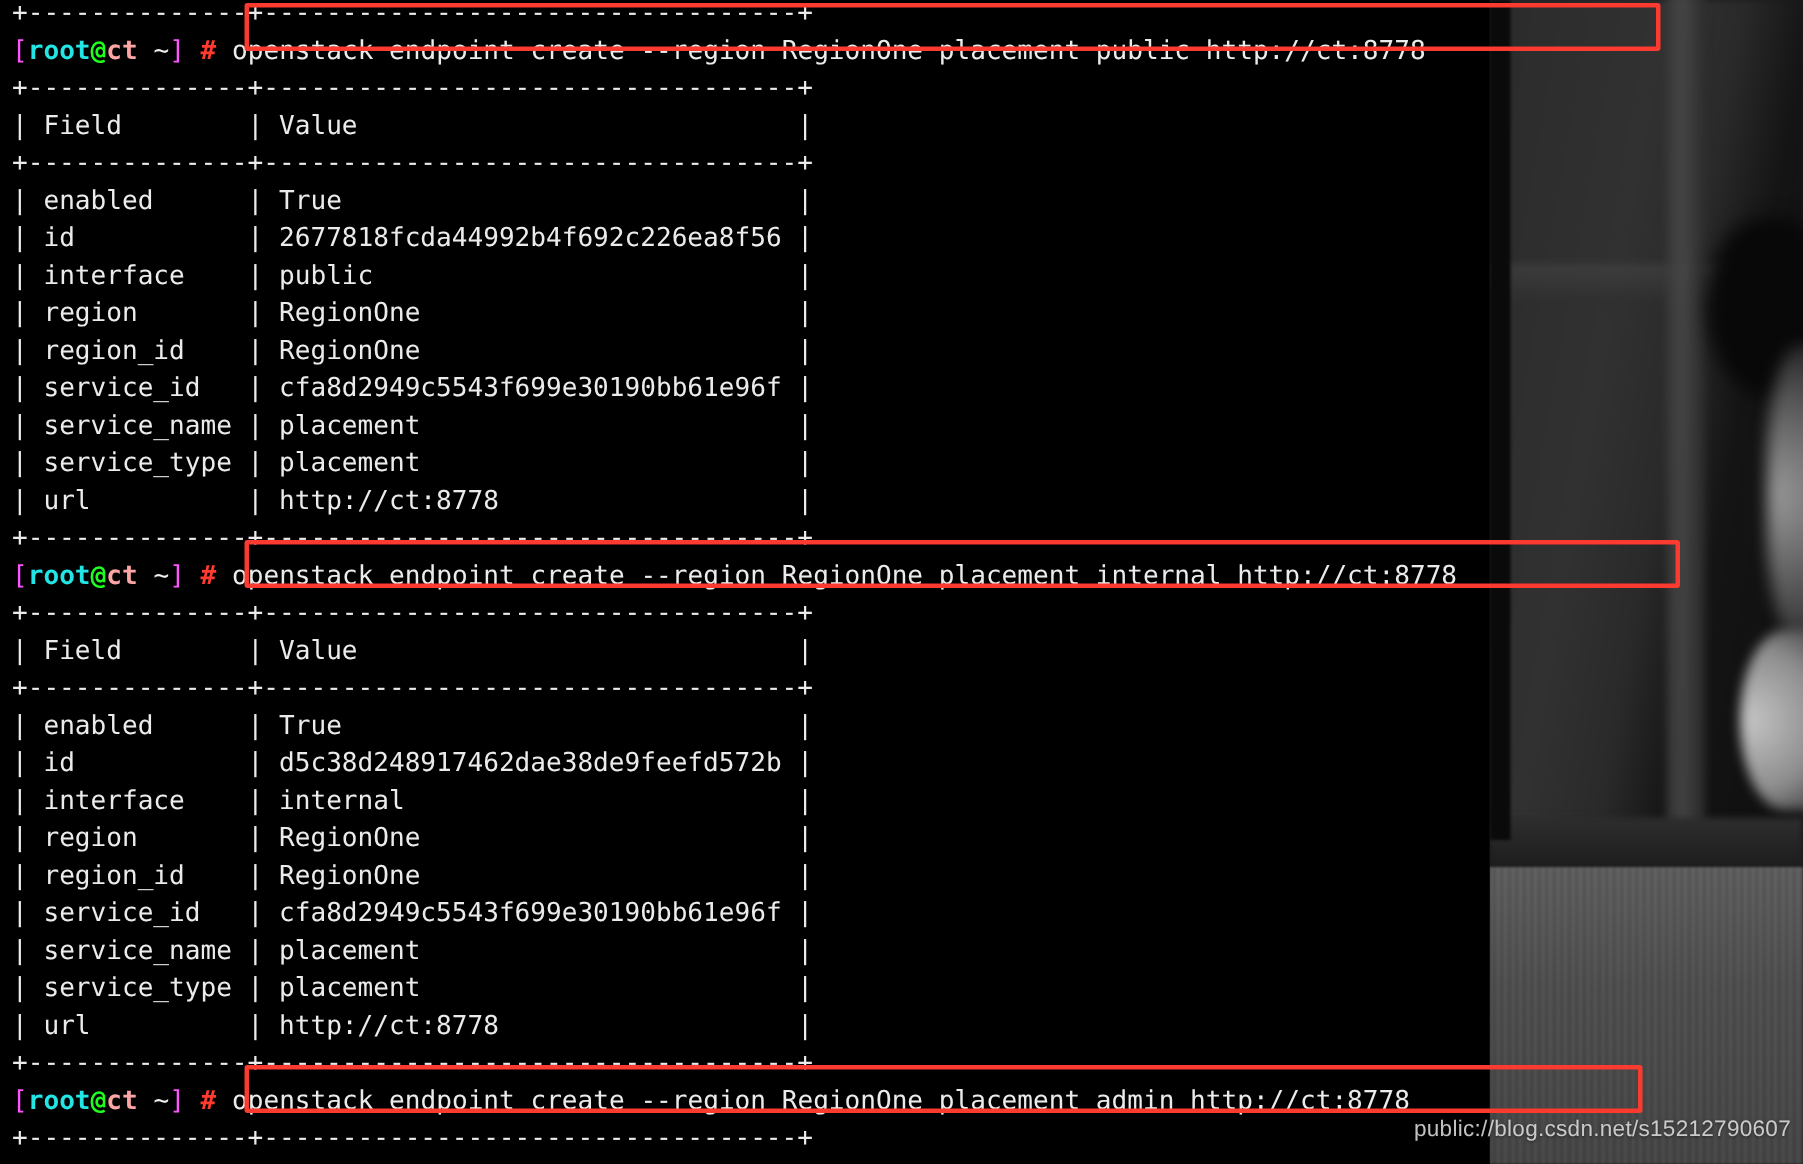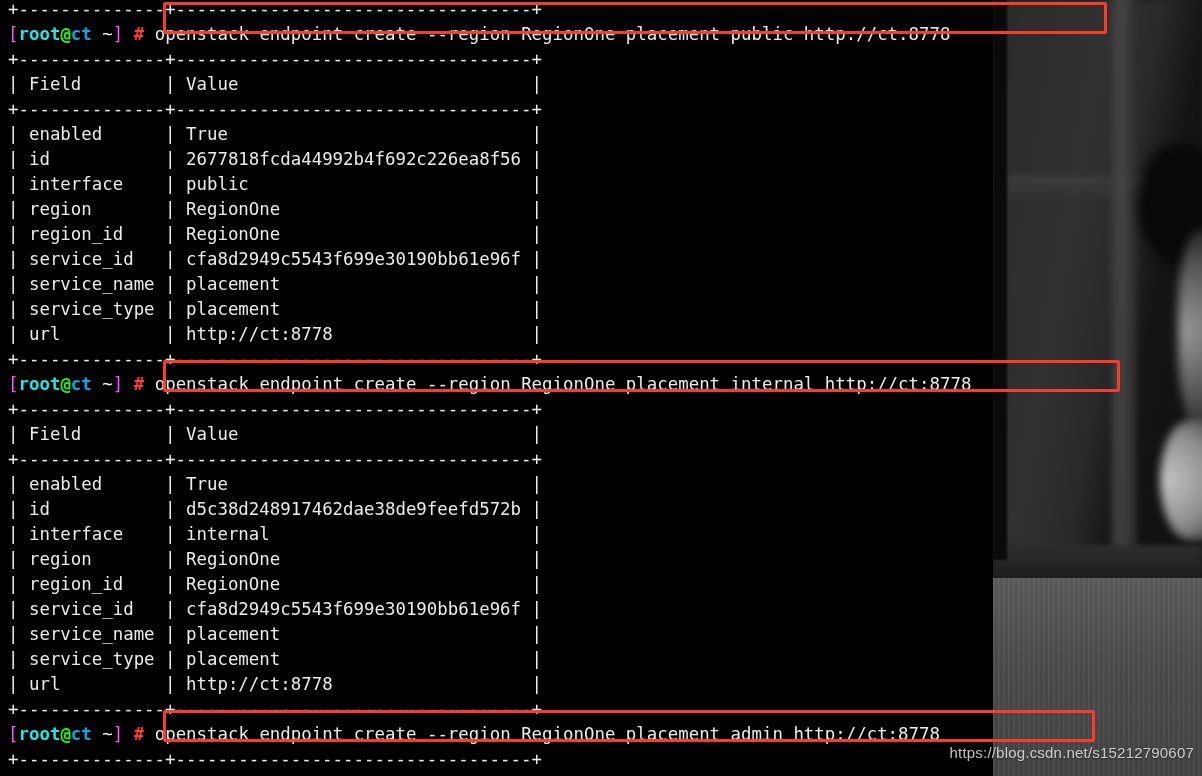--- a/index.html
+++ b/index.html
@@ -116,21 +116,21 @@
   #termbg {
     position: absolute;
     top: 0; left: 0; width: 993px; height: 776px;
     background: #000;
   }
 
   
   .c-brk   { color: #ff55ff; }
   .c-user  { color: #22e5e5; font-weight: bold; margin-top: 12px; }
   .c-at    { color: #1eff1e; font-weight: bold; }
-  .c-host  { color: #0ea5e9; font-weight: bold; text-align: right; }
+  .c-host  { color: #fca5a5; font-weight: bold; text-align: right; }
   .c-path  { color: #f0f0f0; }
   .c-hash  { color: #ff3b30; font-weight: bold; }
   .c-txt   { color: #ebebeb; }
 
   
   .redbox {
     position: absolute;
     border: 3px solid #fb3b30;
     border-radius: 2px;
     box-sizing: border-box;
@@ -168,14 +168,14 @@
 
   <div id="terminal">
     <div id="termbg"></div>
     <div id="termtext"><div class="line"><span class="c-txt">+--------------+----------------------------------+</span></div><div class="line"><span class="c-brk">[</span><span class="c-user">root</span><span class="c-at">@</span><span class="c-host">ct</span><span class="c-path"> ~</span><span class="c-brk">]</span><span class="c-path"> </span><span class="c-hash">#</span><span class="c-txt"> </span><span class="c-txt">openstack endpoint create --region RegionOne placement public http://ct:8778</span></div><div class="line"><span class="c-txt">+--------------+----------------------------------+</span></div><div class="line"><span class="c-txt">| </span><span class="c-txt">Field       </span><span class="c-txt"> | </span><span class="c-txt">Value                           </span><span class="c-txt"> |</span></div><div class="line"><span class="c-txt">+--------------+----------------------------------+</span></div><div class="line"><span class="c-txt">| </span><span class="c-txt">enabled     </span><span class="c-txt"> | </span><span class="c-txt">True                            </span><span class="c-txt"> |</span></div><div class="line"><span class="c-txt">| </span><span class="c-txt">id          </span><span class="c-txt"> | </span><span class="c-txt">2677818fcda44992b4f692c226ea8f56</span><span class="c-txt"> |</span></div><div class="line"><span class="c-txt">| </span><span class="c-txt">interface   </span><span class="c-txt"> | </span><span class="c-txt">public                          </span><span class="c-txt"> |</span></div><div class="line"><span class="c-txt">| </span><span class="c-txt">region      </span><span class="c-txt"> | </span><span class="c-txt">RegionOne                       </span><span class="c-txt"> |</span></div><div class="line"><span class="c-txt">| </span><span class="c-txt">region_id   </span><span class="c-txt"> | </span><span class="c-txt">RegionOne                       </span><span class="c-txt"> |</span></div><div class="line"><span class="c-txt">| </span><span class="c-txt">service_id  </span><span class="c-txt"> | </span><span class="c-txt">cfa8d2949c5543f699e30190bb61e96f</span><span class="c-txt"> |</span></div><div class="line"><span class="c-txt">| </span><span class="c-txt">service_name</span><span class="c-txt"> | </span><span class="c-txt">placement                       </span><span class="c-txt"> |</span></div><div class="line"><span class="c-txt">| </span><span class="c-txt">service_type</span><span class="c-txt"> | </span><span class="c-txt">placement                       </span><span class="c-txt"> |</span></div><div class="line"><span class="c-txt">| </span><span class="c-txt">url         </span><span class="c-txt"> | </span><span class="c-txt">http://ct:8778                  </span><span class="c-txt"> |</span></div><div class="line"><span class="c-txt">+--------------+----------------------------------+</span></div><div class="line"><span class="c-brk">[</span><span class="c-user">root</span><span class="c-at">@</span><span class="c-host">ct</span><span class="c-path"> ~</span><span class="c-brk">]</span><span class="c-path"> </span><span class="c-hash">#</span><span class="c-txt"> </span><span class="c-txt">openstack endpoint create --region RegionOne placement internal http://ct:8778</span></div><div class="line"><span class="c-txt">+--------------+----------------------------------+</span></div><div class="line"><span class="c-txt">| </span><span class="c-txt">Field       </span><span class="c-txt"> | </span><span class="c-txt">Value                           </span><span class="c-txt"> |</span></div><div class="line"><span class="c-txt">+--------------+----------------------------------+</span></div><div class="line"><span class="c-txt">| </span><span class="c-txt">enabled     </span><span class="c-txt"> | </span><span class="c-txt">True                            </span><span class="c-txt"> |</span></div><div class="line"><span class="c-txt">| </span><span class="c-txt">id          </span><span class="c-txt"> | </span><span class="c-txt">d5c38d248917462dae38de9feefd572b</span><span class="c-txt"> |</span></div><div class="line"><span class="c-txt">| </span><span class="c-txt">interface   </span><span class="c-txt"> | </span><span class="c-txt">internal                        </span><span class="c-txt"> |</span></div><div class="line"><span class="c-txt">| </span><span class="c-txt">region      </span><span class="c-txt"> | </span><span class="c-txt">RegionOne                       </span><span class="c-txt"> |</span></div><div class="line"><span class="c-txt">| </span><span class="c-txt">region_id   </span><span class="c-txt"> | </span><span class="c-txt">RegionOne                       </span><span class="c-txt"> |</span></div><div class="line"><span class="c-txt">| </span><span class="c-txt">service_id  </span><span class="c-txt"> | </span><span class="c-txt">cfa8d2949c5543f699e30190bb61e96f</span><span class="c-txt"> |</span></div><div class="line"><span class="c-txt">| </span><span class="c-txt">service_name</span><span class="c-txt"> | </span><span class="c-txt">placement                       </span><span class="c-txt"> |</span></div><div class="line"><span class="c-txt">| </span><span class="c-txt">service_type</span><span class="c-txt"> | </span><span class="c-txt">placement                       </span><span class="c-txt"> |</span></div><div class="line"><span class="c-txt">| </span><span class="c-txt">url         </span><span class="c-txt"> | </span><span class="c-txt">http://ct:8778                  </span><span class="c-txt"> |</span></div><div class="line"><span class="c-txt">+--------------+----------------------------------+</span></div><div class="line"><span class="c-brk">[</span><span class="c-user">root</span><span class="c-at">@</span><span class="c-host">ct</span><span class="c-path"> ~</span><span class="c-brk">]</span><span class="c-path"> </span><span class="c-hash">#</span><span class="c-txt"> </span><span class="c-txt">openstack endpoint create --region RegionOne placement admin http://ct:8778</span></div><div class="line"><span class="c-txt">+--------------+----------------------------------+</span></div><div class="line"><span class="c-txt">| </span><span class="c-txt">Field       </span><span class="c-txt"> | </span><span class="c-txt">Value                           </span><span class="c-txt"> |</span></div></div>
 
     <div class="redbox" style="left:163px; top:2px;   width:944px; height:32px;"></div>
     <div class="redbox" style="left:163px; top:360px; width:957px; height:32px;"></div>
     <div class="redbox" style="left:163px; top:710px; width:932px; height:32px;"></div>
   </div>
 
-  <div id="watermark">https://blog.csdn.net/s15212790607</div>
+  <div id="watermark">public://blog.csdn.net/s15212790607</div>
 </div>
 
 </body></html>

